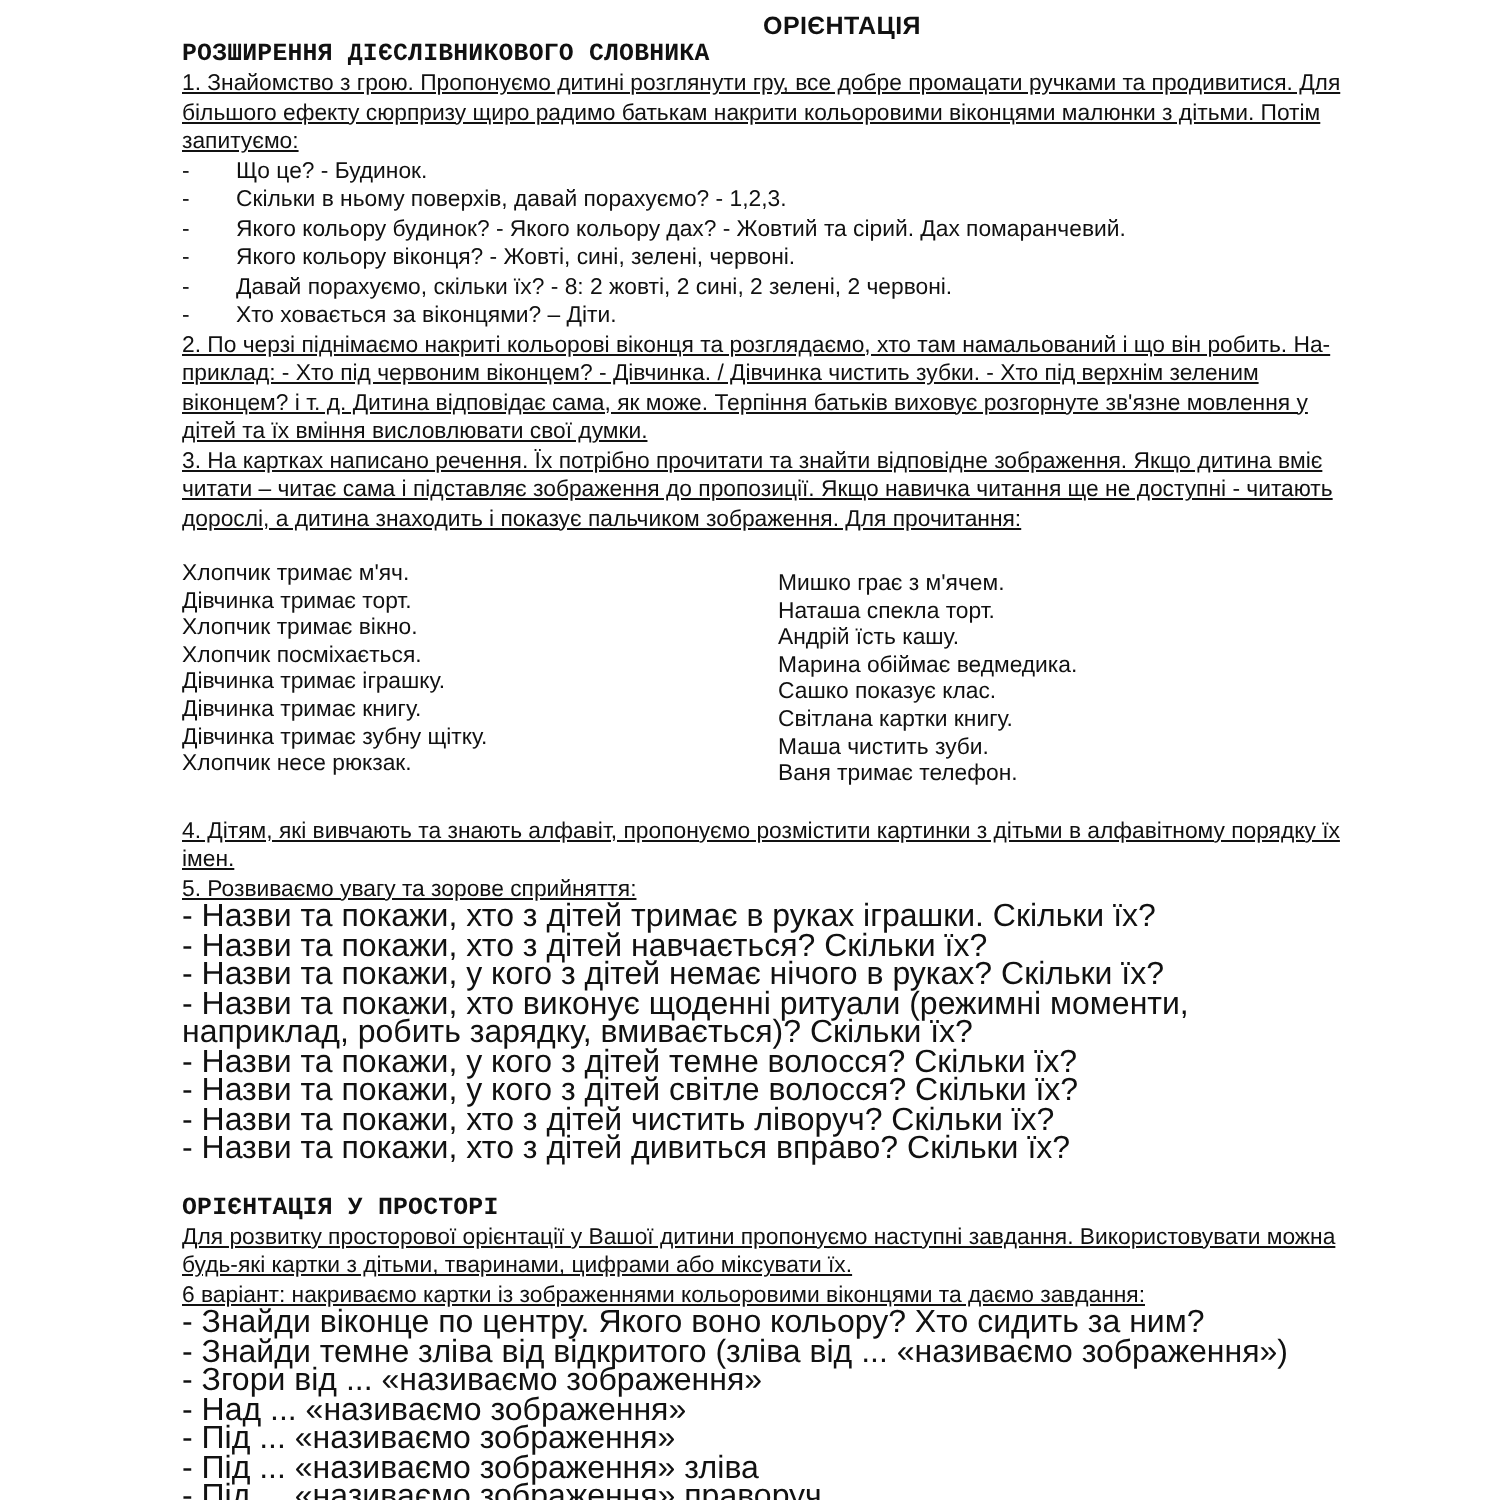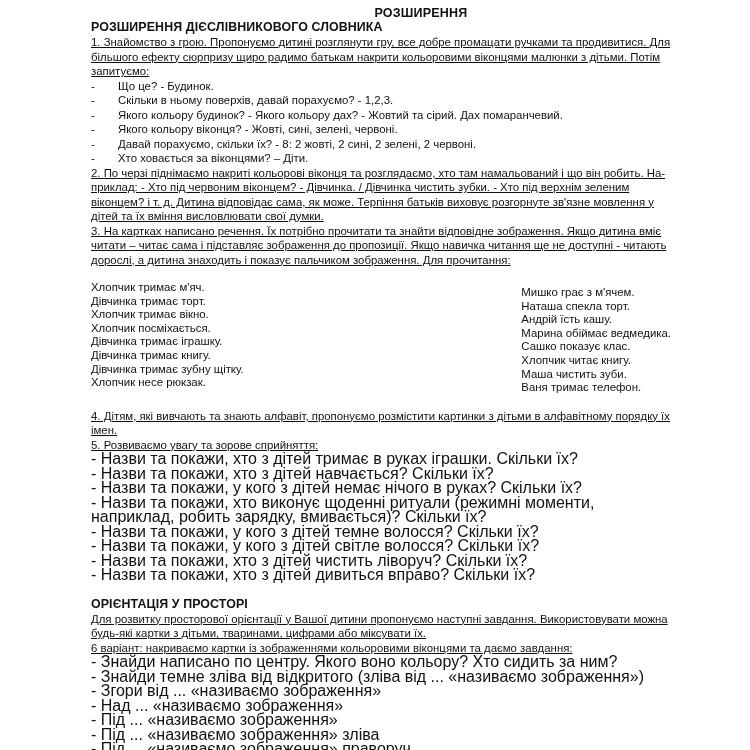--- a/index.html
+++ b/index.html
@@ -1,40 +1,40 @@
 <!DOCTYPE html>
 <html><head>
 <meta charset="utf-8">
 <style>
   html, body { margin: 0; padding: 0; background: #ffffff; }
   body { width: 750px; height: 750px; overflow: hidden; position: relative;
          font-family: "Liberation Sans", sans-serif; color: #111; }
   .page { position: absolute; left: 91px; top: 6px; width: 580px; }
   .doc-title { text-align: center; font-weight: bold; font-size: 12.5px; line-height: 14px;
                margin: 0; padding-left: 80px; letter-spacing: 0.2px; }
-  .section-h { font-family: Liberation Sans, sans-serif; font-weight: bold; font-size: 12.4px;
+  .section-h { font-family: Liberation Mono, monospace; font-weight: bold; font-size: 12.4px;
                line-height: 15px; margin: 0; letter-spacing: 0.1px; }
   p { margin: 0; font-size: 11.4px; line-height: 14.5px; text-decoration: underline; }
   .bullets { list-style: none; margin: 0; padding: 0; }
   .bullets li { font-size: 11.4px; line-height: 14.5px; display: flex; }
   .bullets li .dash { width: 27px; flex: none; }
   .dashlist { list-style: none; margin: 0; padding: 0; }
   .dashlist li { font-size: 16px; line-height: 14.5px; }
-  .cols { display: flex; margin-top: 8px; justify-content: space-between; }
+  .cols { display: flex; margin-top: 8px; }
   .col { list-style: none; margin: 0; padding: 0; }
   .col li { font-size: 11.4px; line-height: 13.6px; }
   .col-left { width: 298px; margin-top: 6px; }
   .col-right { margin-top: 11px; }
   .gap { height: 14px; }
 </style>
 </head>
 <body>
 
 <div class="page">
-  <h1 class="doc-title">РОЗШИРЕННЯ</h1>
+  <h1 class="doc-title">ОРІЄНТАЦІЯ</h1>
 
   <h2 class="section-h">РОЗШИРЕННЯ ДІЄСЛІВНИКОВОГО СЛОВНИКА</h2>
   <p>1. Знайомство з грою. Пропонуємо дитині розглянути гру, все добре промацати ручками та продивитися. Для більшого ефекту сюрпризу щиро радимо батькам накрити кольоровими віконцями малюнки з дітьми. Потім запитуємо:</p>
   <ul class="bullets">
     <li>
         <span class="dash">-</span>
         <span>Що це? - Будинок.</span>
       </li>
     <li>
         <span class="dash">-</span>
@@ -70,21 +70,21 @@
       <li>Дівчинка тримає книгу.</li>
       <li>Дівчинка тримає зубну щітку.</li>
       <li>Хлопчик несе рюкзак.</li>
     </ul>
     <ul class="col col-right">
       <li>Мишко грає з м'ячем.</li>
       <li>Наташа спекла торт.</li>
       <li>Андрій їсть кашу.</li>
       <li>Марина обіймає ведмедика.</li>
       <li>Сашко показує клас.</li>
-      <li>Хлопчик читає книгу.</li>
+      <li>Світлана картки книгу.</li>
       <li>Маша чистить зуби.</li>
       <li>Ваня тримає телефон.</li>
     </ul>
   </div>
 
   <div class="gap"></div>
   <p>4. Дітям, які вивчають та знають алфавіт, пропонуємо розмістити картинки з дітьми в алфавітному порядку їх імен.</p>
   <p>5. Розвиваємо увагу та зорове сприйняття:</p>
   <ul class="dashlist">
     <li>- Назви та покажи, хто з дітей тримає в руках іграшки. Скільки їх?</li>
@@ -95,21 +95,21 @@
     <li>- Назви та покажи, у кого з дітей світле волосся? Скільки їх?</li>
     <li>- Назви та покажи, хто з дітей чистить ліворуч? Скільки їх?</li>
     <li>- Назви та покажи, хто з дітей дивиться вправо? Скільки їх?</li>
   </ul>
 
   <div class="gap"></div>
   <h2 class="section-h">ОРІЄНТАЦІЯ У ПРОСТОРІ</h2>
   <p>Для розвитку просторової орієнтації у Вашої дитини пропонуємо наступні завдання. Використовувати можна будь-які картки з дітьми, тваринами, цифрами або міксувати їх.</p>
   <p>6 варіант: накриваємо картки із зображеннями кольоровими віконцями та даємо завдання:</p>
   <ul class="dashlist">
-    <li>- Знайди написано по центру. Якого воно кольору? Хто сидить за ним?</li>
+    <li>- Знайди віконце по центру. Якого воно кольору? Хто сидить за ним?</li>
     <li>- Знайди темне зліва від відкритого (зліва від ... «називаємо зображення»)</li>
     <li>- Згори від ... «називаємо зображення»</li>
     <li>- Над ... «називаємо зображення»</li>
     <li>- Під ... «називаємо зображення»</li>
     <li>- Під ... «називаємо зображення» зліва</li>
     <li>- Під ... «називаємо зображення» праворуч</li>
   </ul>
 
 </div>
 

